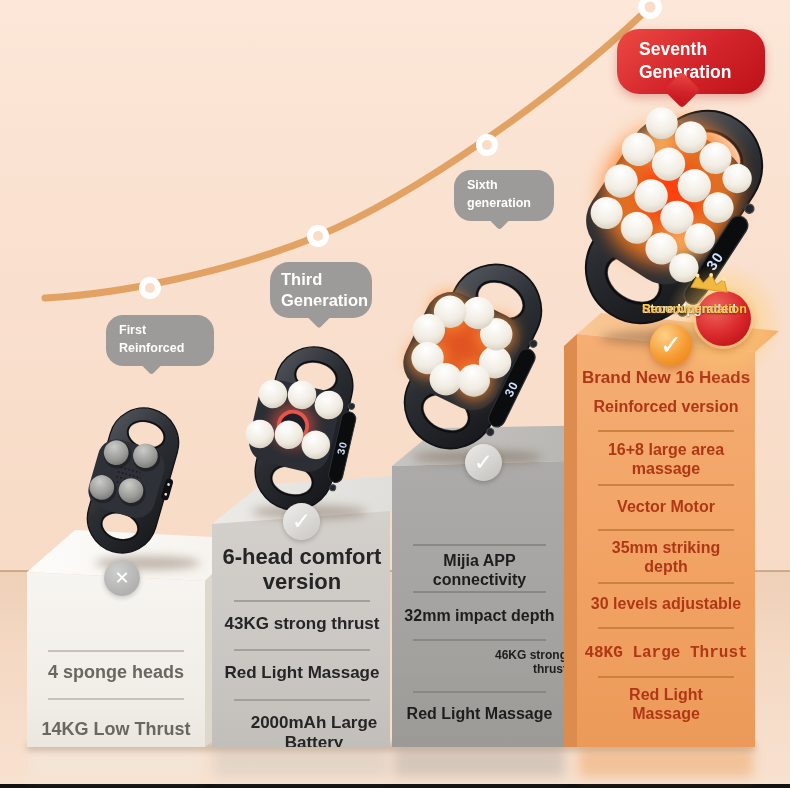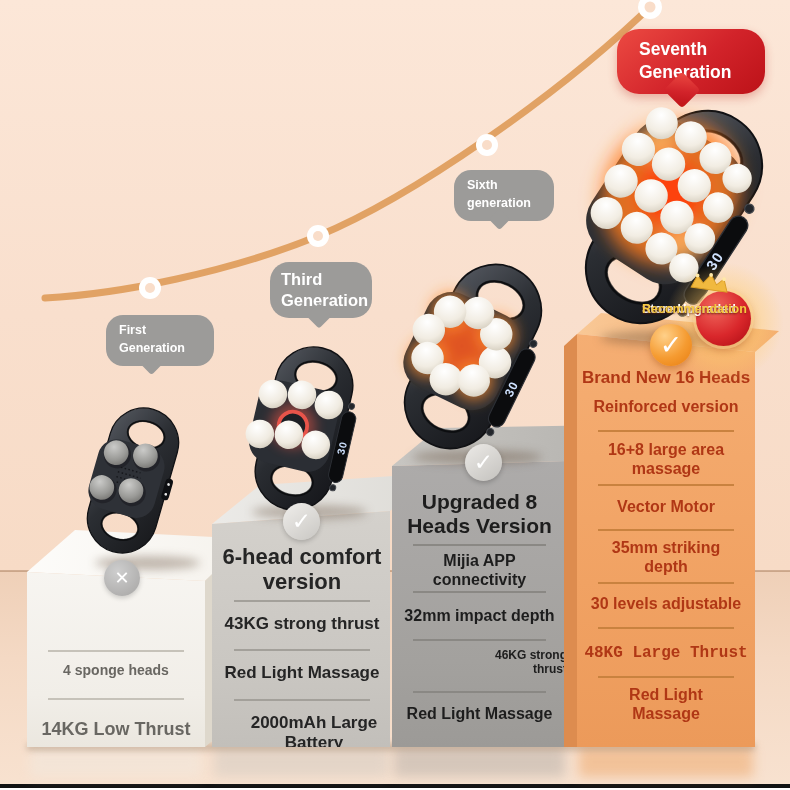--- a/index.html
+++ b/index.html
@@ -151,53 +151,51 @@
       <circle cx="318" cy="236" r="11" fill="#ffffff"></circle>
         <circle cx="318" cy="236" r="5" fill="#f9ddc9"></circle>
       <circle cx="487" cy="145" r="11" fill="#ffffff"></circle>
         <circle cx="487" cy="145" r="5" fill="#f9ddc9"></circle>
       <circle cx="650" cy="7" r="12" fill="#ffffff"></circle>
         <circle cx="650" cy="7" r="5.5" fill="#f9ddc9"></circle>
     </g>
   </svg>
 
   <div class="bubble gray first">First
-Generation</div>
+Reinforced</div>
   <div class="bubble gray third">Third
 Generation</div>
   <div class="bubble gray sixth">Sixth
 generation</div>
   <div class="bubble seventh">Seventh
 Generation</div>
 
   <div class="p1-top"></div>
   <div class="p1-side"></div>
   <div class="p1-front face">
     <div class="divider" style="top:78px;"></div>
-    <div class="ped-text" style="top:90px;font-size:14px;color:#696762;">4 sponge heads</div>
+    <div class="ped-text" style="top:90px;font-size:18px;color:#696762;">4 sponge heads</div>
     <div class="divider" style="top:126px;"></div>
     <div class="ped-text" style="top:139px;font-size:18px;color:#696762;margin-top:8px;">14KG Low Thrust</div>
   </div>
 
   <div class="p2-top"></div>
   <div class="p2-front face">
     <div class="ped-text" style="top:34px;font-size:22px;line-height:1.12;">6-head comfort
 version</div>
     <div class="divider" style="top:89px;"></div>
     <div class="ped-text" style="top:103px;font-size:17px;">43KG strong thrust</div>
     <div class="divider" style="top:138px;"></div>
     <div class="ped-text" style="top:152px;font-size:17px;">Red Light Massage</div>
     <div class="divider" style="top:188px;"></div>
     <div class="ped-text" style="top:202px;font-size:17px;margin-left:24px;">2000mAh Large Battery</div>
   </div>
 
   <div class="p3-top"></div>
   <div class="p3-front face">
-    <div class="ped-text" style="top:29px;font-size:21px;line-height:1.12;">Upgraded 8
-Heads Version</div>
     <div class="divider" style="top:83px;"></div>
     <div class="ped-text" style="top:91px;font-size:16px;line-height:1.18;">Mijia APP
 connectivity</div>
     <div class="divider" style="top:130px;"></div>
     <div class="ped-text" style="top:146px;font-size:16px;">32mm impact depth</div>
     <div class="divider" style="top:178px;"></div>
     <div class="ped-text" style="top:187px;font-size:12px;line-height:1.18;text-align:right;">46KG strong
 thrust</div>
     <div class="divider" style="top:230px;"></div>
     <div class="ped-text" style="top:244px;font-size:16px;">Red Light Massage</div>

